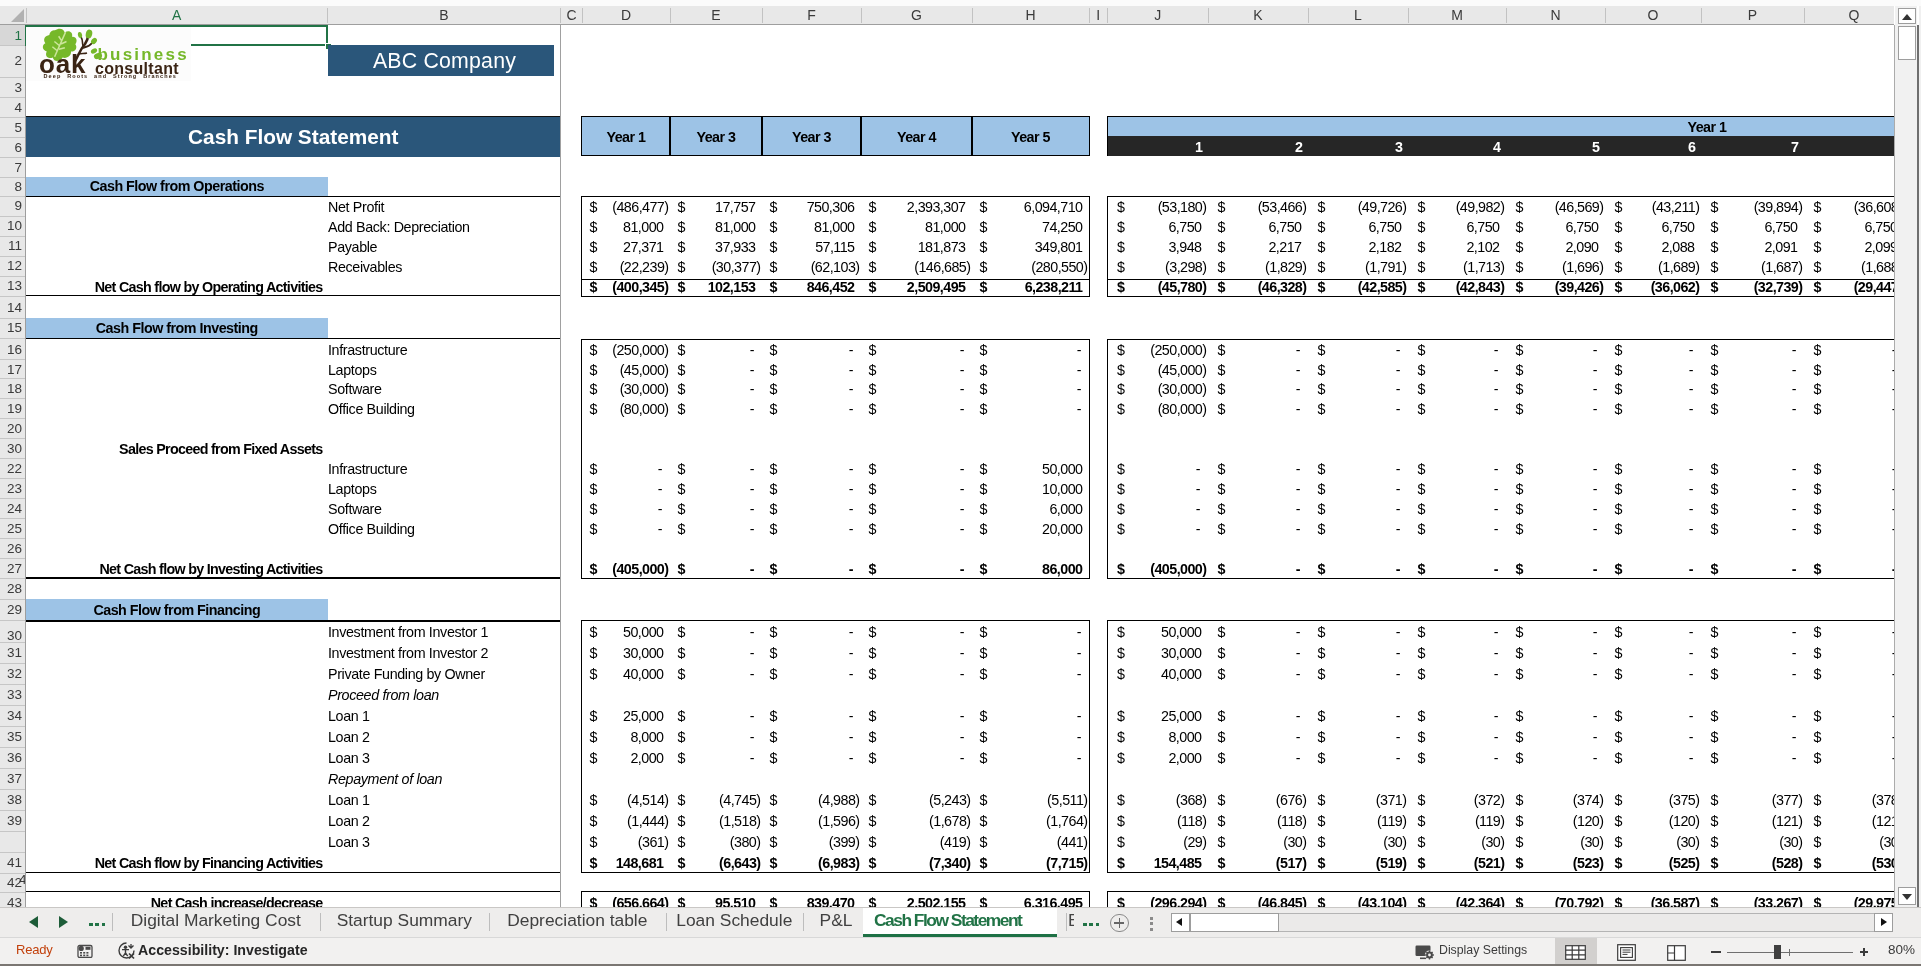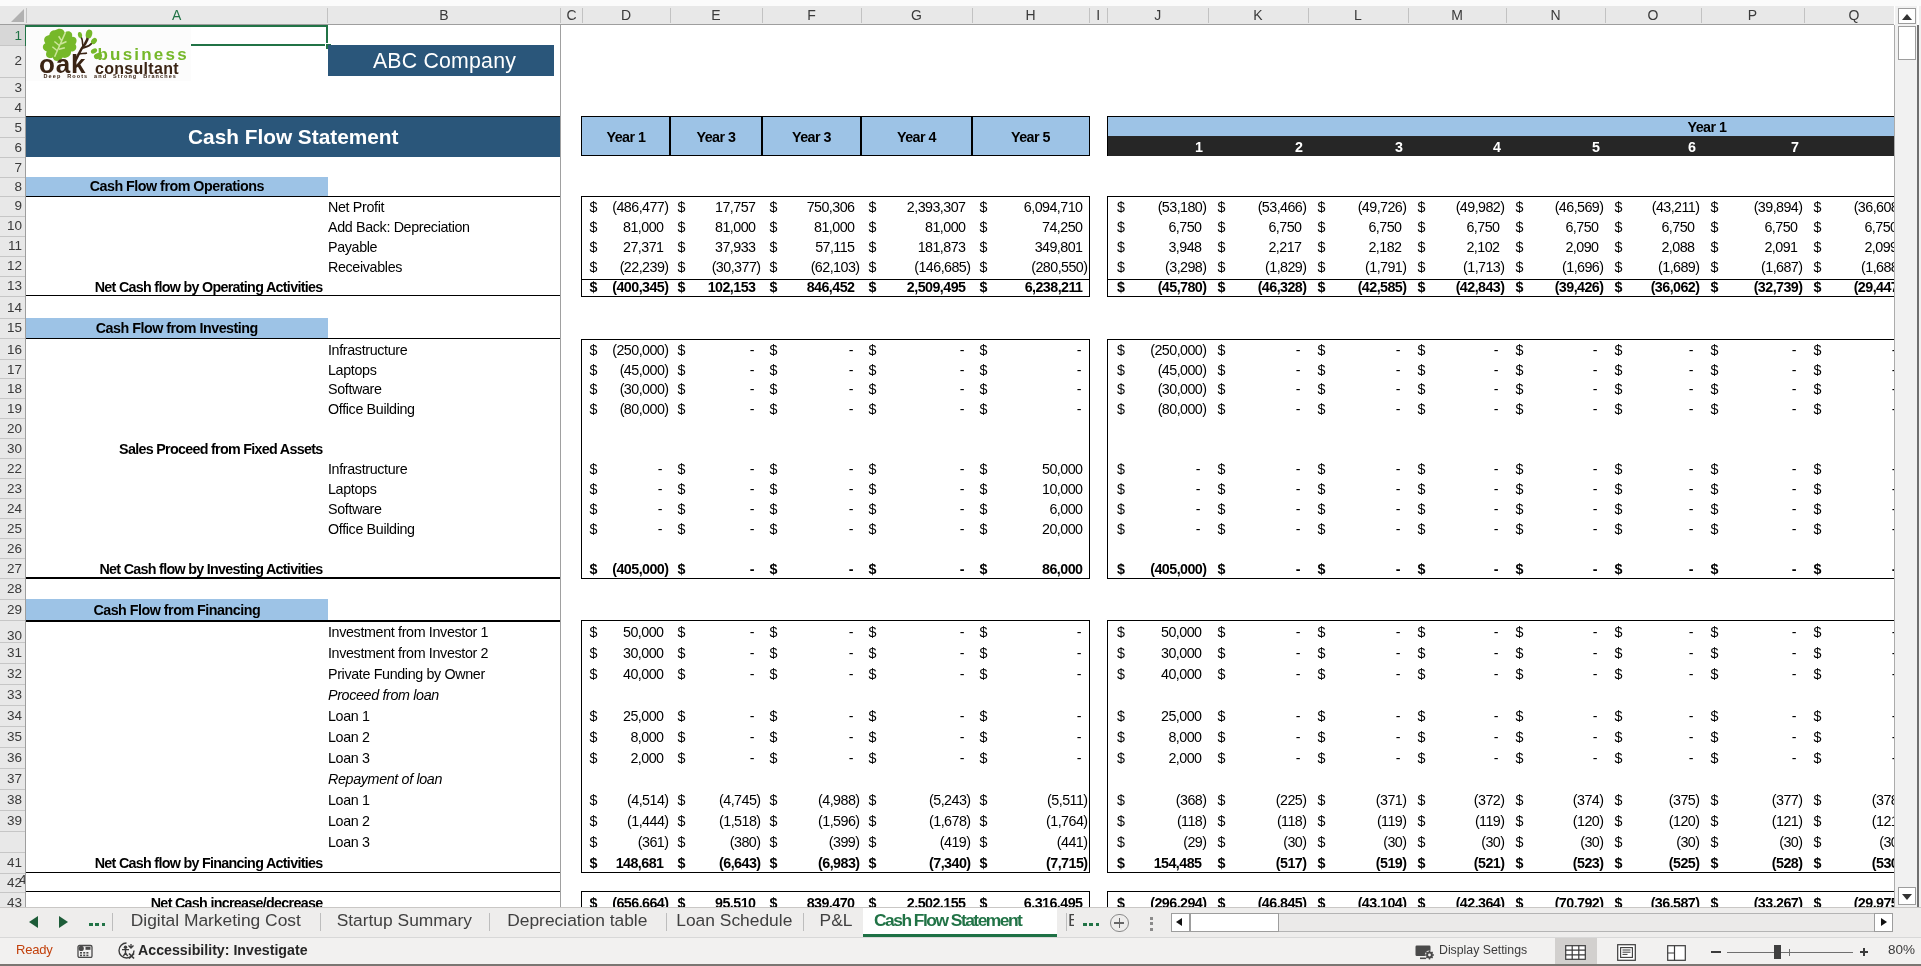--- a/index.html
+++ b/index.html
@@ -786,21 +786,21 @@
     <i class="g r" style="left:434.9px;top:722.4px;width:72.5px;height:20.9px;line-height:23.9px">-</i>
     <i class="g" style="left:524.9px;top:722.4px;height:20.9px;line-height:23.9px">$</i>
     <i class="g r" style="left:533.9px;top:722.4px;width:69.5px;height:20.9px;line-height:23.9px">-</i>
     <i class="g" style="left:620.9px;top:722.4px;height:20.9px;line-height:23.9px">$</i>
     <i class="g r" style="left:629.9px;top:722.4px;width:76.5px;height:20.9px;line-height:23.9px">-</i>
     <i class="g" style="left:723.9px;top:722.4px;height:20.9px;line-height:23.9px">$</i>
     <i class="g r" style="left:732.9px;top:722.4px;width:73.5px;height:20.9px;line-height:23.9px">-</i>
     <i class="g" style="left:27.4px;top:764.2px;height:20.9px;line-height:23.9px">$</i>
     <i class="g r" style="left:36.4px;top:764.2px;width:80.5px;height:20.9px;line-height:23.9px">(368)</i>
     <i class="g" style="left:127.9px;top:764.2px;height:20.9px;line-height:23.9px">$</i>
-    <i class="g r" style="left:136.9px;top:764.2px;width:80.0px;height:20.9px;line-height:23.9px">(225)</i>
+    <i class="g r" style="left:136.9px;top:764.2px;width:80.0px;height:20.9px;line-height:23.9px">(676)</i>
     <i class="g" style="left:227.9px;top:764.2px;height:20.9px;line-height:23.9px">$</i>
     <i class="g r" style="left:236.9px;top:764.2px;width:80.0px;height:20.9px;line-height:23.9px">(371)</i>
     <i class="g" style="left:327.9px;top:764.2px;height:20.9px;line-height:23.9px">$</i>
     <i class="g r" style="left:336.9px;top:764.2px;width:78.0px;height:20.9px;line-height:23.9px">(372)</i>
     <i class="g" style="left:425.9px;top:764.2px;height:20.9px;line-height:23.9px">$</i>
     <i class="g r" style="left:434.9px;top:764.2px;width:79.0px;height:20.9px;line-height:23.9px">(374)</i>
     <i class="g" style="left:524.9px;top:764.2px;height:20.9px;line-height:23.9px">$</i>
     <i class="g r" style="left:533.9px;top:764.2px;width:76.0px;height:20.9px;line-height:23.9px">(375)</i>
     <i class="g" style="left:620.9px;top:764.2px;height:20.9px;line-height:23.9px">$</i>
     <i class="g r" style="left:629.9px;top:764.2px;width:83.0px;height:20.9px;line-height:23.9px">(377)</i>

